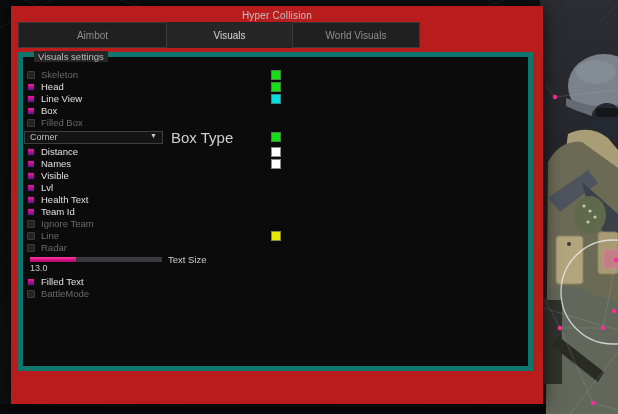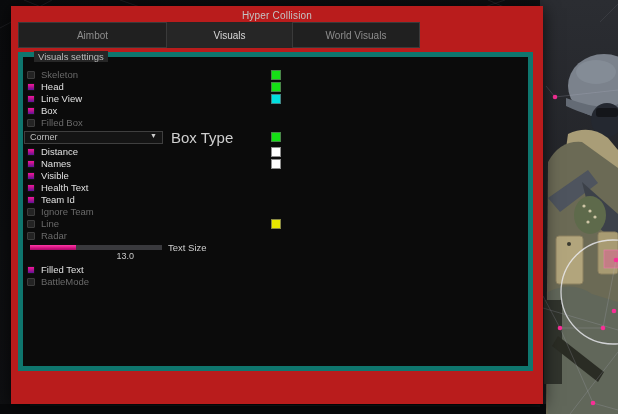--- a/index.html
+++ b/index.html
@@ -63,21 +63,21 @@
   }
   .combo .arrow{font-size:7px;color:#cecece;line-height:7px;}
   .combo-label{font-size:15px;color:#cfcfcf;margin-left:8px;white-space:nowrap;}
 
   .slider-block{position:relative;height:22px;}
   .slider-track{
     position:absolute;left:7px;top:3px;width:132px;height:5px;background:#39393d;
   }
   .slider-fill{height:100%;background:linear-gradient(180deg,#ff39a5 0%,#d1107f 60%,#a50a64 100%);}
   .slider-value{
-    position:absolute;left:7px;top:9px;width:104px;text-align:right;
+    position:absolute;left:7px;top:9px;width:104px;text-align:left;
     font-size:9px;color:#c8c8c8;
   }
   .slider-label{position:absolute;left:145px;top:0;font-size:9.5px;color:#cfcfcf;white-space:nowrap;}
 </style>
 </head>
 <body>
 
 <svg class="scene" width="618" height="414" viewBox="0 0 618 414">
   <defs>
     <linearGradient id="bgG" x1="0" y1="0" x2="1" y2="1">
@@ -207,20 +207,24 @@
           <span class="cb on"></span>
           <span class="lbl on">Names</span>
           <span class="swatch" style="background: rgb(255, 255, 255);"></span>
         </div>
         <div class="row">
           <span class="cb on"></span>
           <span class="lbl on">Visible</span>
         </div>
         <div class="row">
           <span class="cb on"></span>
+          <span class="lbl on">Lvl</span>
+        </div>
+        <div class="row">
+          <span class="cb on"></span>
           <span class="lbl on">Health Text</span>
         </div>
         <div class="row">
           <span class="cb on"></span>
           <span class="lbl on">Team Id</span>
         </div>
         <div class="row">
           <span class="cb"></span>
           <span class="lbl">Ignore Team</span>
         </div>

